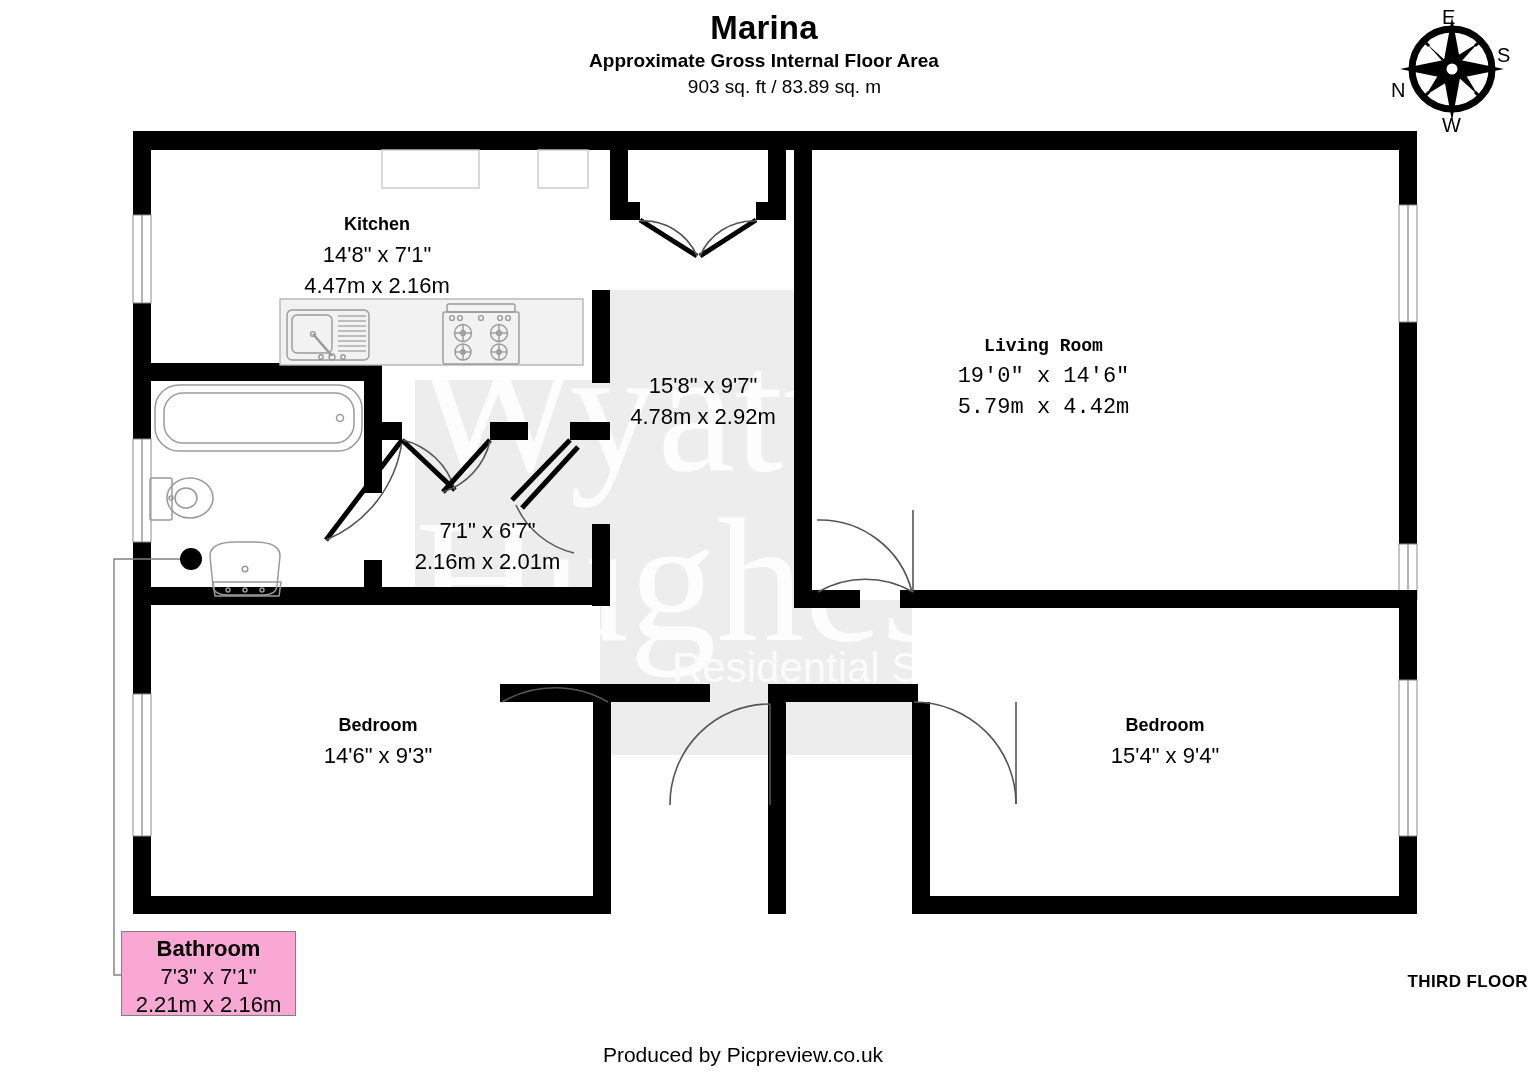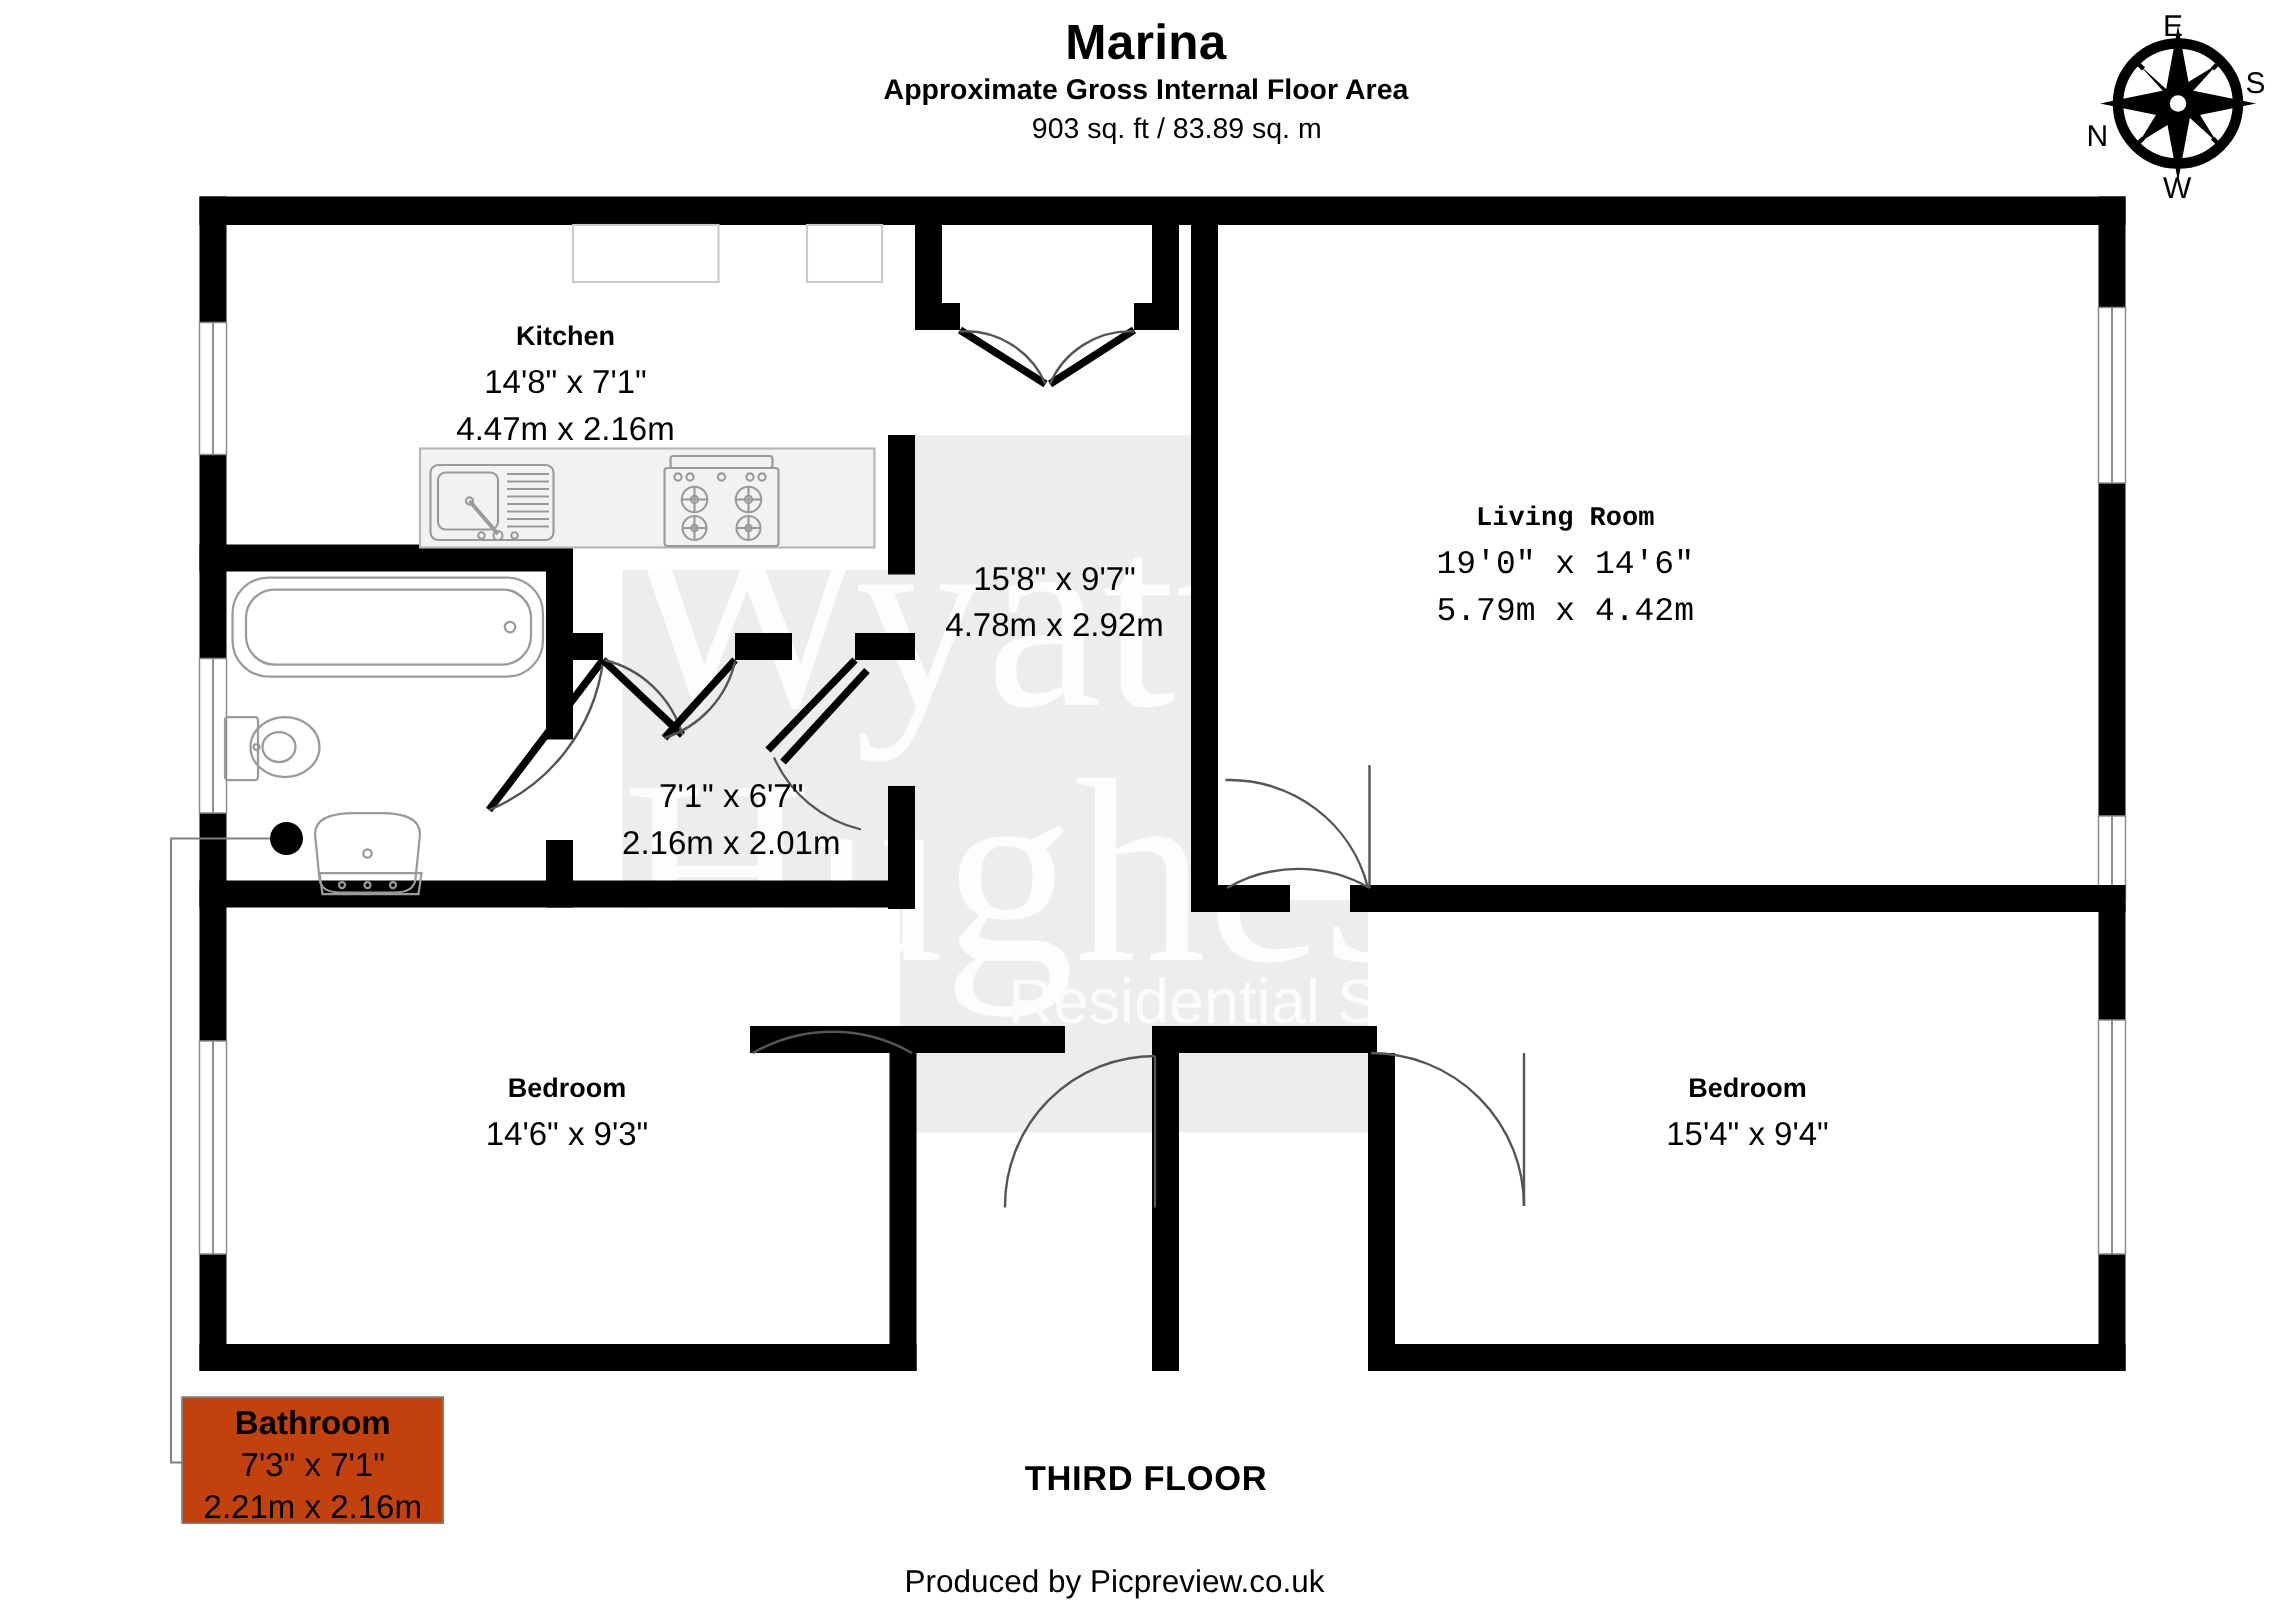--- a/index.html
+++ b/index.html
@@ -31,29 +31,29 @@
   .lbl-kitchen{left:232px;top:210px;width:290px;}
   .lbl-hall{left:578px;top:370px;width:250px;}
   .lbl-mid{left:380px;top:515px;width:215px;}
   .lbl-living{left:876px;top:332px;width:335px;font-family:Liberation Mono, monospace;}
   .lbl-bed1{left:253px;top:711px;width:250px;}
   .lbl-bed2{left:1040px;top:711px;width:250px;}
 
   
   .bath-box{
     position:absolute;left:121px;top:931px;width:175px;height:85px;
-    border:1px solid #808080;background:#c2410c;text-align:center;
+    border:1px solid #808080;background:#f9a8d4;text-align:center;
     box-sizing:border-box;
   }
   .bath-box .rname{font-size:22px;font-weight:bold;line-height:28px;padding-top:3px;}
   .bath-box .rdim{font-size:22px;line-height:28px;}
 
   
-  .floor-name{position:absolute;left:0;top:972px;width:1528px;text-align:center;
-              font-size:23px;font-weight:bold;letter-spacing:.4px;}
+  .floor-name{position:absolute;left:0;top:972px;width:1528px;text-align:right;
+              font-size:17px;font-weight:bold;letter-spacing:.4px;}
   .produced{position:absolute;left:0;top:1043px;width:1486px;text-align:center;
             font-size:21px;font-weight:normal;}
 </style>
 </head>
 <body>
 
 <div class="header">
   <div class="title">Marina</div>
   <div class="subtitle">Approximate Gross Internal Floor Area</div>
   <div class="areas">903 sq. ft / 83.89 sq. m</div>

